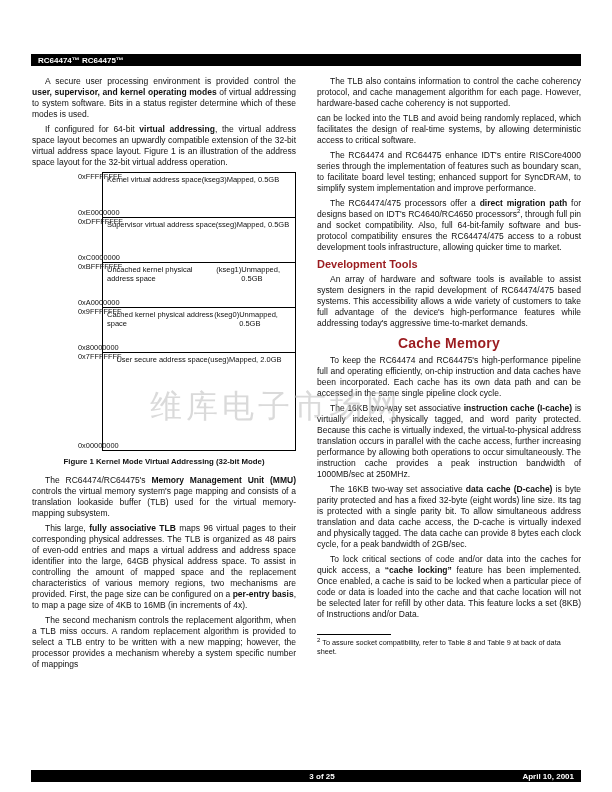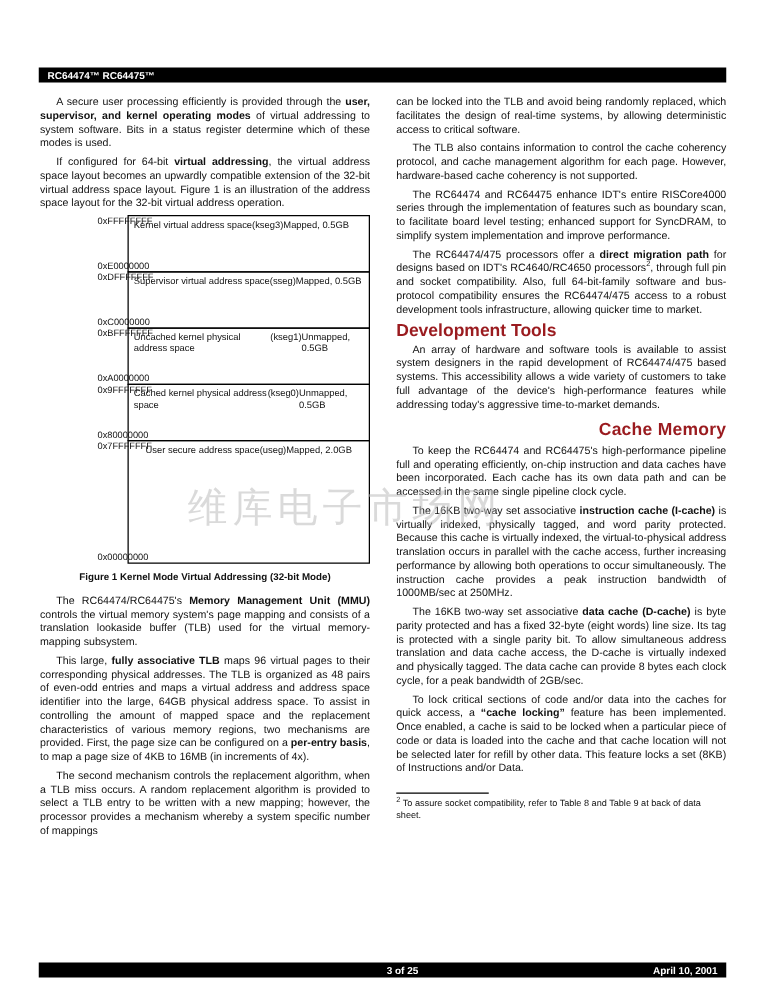--- a/index.html
+++ b/index.html
@@ -17,26 +17,26 @@
   .bar-top { top:39px; padding-left:7px; }
   .bar-bottom { top:755px; justify-content:center;padding-left:32px; }
   .bar-bottom .date { position:absolute; right:7px; }
   .columns { position:absolute; top:61px; left:32px; width:549px; display:flex; gap:21px; }
   .col { width:264px; font-size:8.5px; line-height:11px; text-align:justify; }
   .para { margin-bottom:4px; }
   .para.indent { text-indent:13px; }
   .b { font-weight:bold; }
   sup { font-size:6px; line-height:0; vertical-align:super; }
   .h-small {
-    color:var(--accent,#9a1b1f); font-weight:bold; font-size:14px;
+    color:var(--accent,#9a1b1f); font-weight:bold; font-size:11px;
     margin:6px 0 4px; text-align:left;
   }
   .h-large {
     color:var(--accent,#9a1b1f); font-weight:bold; font-size:14px;
-    margin:9px 0 6px; text-align:right; letter-spacing:0.2px;
+    margin:9px 0 6px; text-align:center; letter-spacing:0.2px;
   }
   
   .figure { margin:4px 0 8px; }
   .fig-region {
     position:relative; padding-left:70px; height:46px;
     font-size:7.5px; line-height:9.2px; text-align:left;
   }
   .fig-region + .fig-region { margin-top:-1px; }
   .fig-region--useg { height:99px; }
   .fig-box {
@@ -64,21 +64,21 @@
 
   <div class="bar bar-top">
     <span>RC64474™ RC64475™</span>
   </div>
 
   <div class="watermark">维库电子市场网</div>
 
   <div class="columns">
 
     <div class="col">
-      <p class="para indent"><span>A secure user processing efficiently is provided through the </span><span class="b">user, supervisor, and kernel operating modes</span><span> of virtual addressing to system software. Bits in a status register determine which of these modes is used.</span></p>
+      <p class="para indent"><span>A secure user processing environment is provided control the </span><span class="b">user, supervisor, and kernel operating modes</span><span> of virtual addressing to system software. Bits in a status register determine which of these modes is used.</span></p>
       <p class="para indent"><span>If configured for 64-bit </span><span class="b">virtual addressing</span><span>, the virtual address space layout becomes an upwardly compatible extension of the 32-bit virtual address space layout. Figure 1 is an illustration of the address space layout for the 32-bit virtual address operation.</span></p>
 
       <div class="figure">
 
         <div class="fig-region">
           <span class="fig-addr fig-addr-top">0xFFFFFFFF</span>
           <span class="fig-addr fig-addr-bot">0xE0000000</span>
           <div class="fig-box">
             <div class="fig-line">Kernel virtual address space</div>
             <div class="fig-line">(kseg3)</div>
@@ -128,22 +128,22 @@
 
         <div class="fig-caption">Figure 1 Kernel Mode Virtual Addressing (32-bit Mode)</div>
       </div>
 
       <p class="para indent"><span>The RC64474/RC64475's </span><span class="b">Memory Management Unit (MMU)</span><span> controls the virtual memory system's page mapping and consists of a translation lookaside buffer (TLB) used for the virtual memory-mapping subsystem.</span></p>
       <p class="para indent"><span>This large, </span><span class="b">fully associative TLB</span><span> maps 96 virtual pages to their corresponding physical addresses. The TLB is organized as 48 pairs of even-odd entries and maps a virtual address and address space identifier into the large, 64GB physical address space. To assist in controlling the amount of mapped space and the replacement characteristics of various memory regions, two mechanisms are provided. First, the page size can be configured on a </span><span class="b">per-entry basis</span><span>, to map a page size of 4KB to 16MB (in increments of 4x).</span></p>
       <p class="para indent"><span>The second mechanism controls the replacement algorithm, when a TLB miss occurs. A random replacement algorithm is provided to select a TLB entry to be written with a new mapping; however, the processor provides a mechanism whereby a system specific number of mappings</span></p>
     </div>
 
     <div class="col">
+      <p class="para indent"><span>The TLB also contains information to control the cache coherency protocol, and cache management algorithm for each page. However, hardware-based cache coherency is not supported.</span></p>
       <p class="para"><span>can be locked into the TLB and avoid being randomly replaced, which facilitates the design of real-time systems, by allowing deterministic access to critical software.</span></p>
-      <p class="para indent"><span>The TLB also contains information to control the cache coherency protocol, and cache management algorithm for each page. However, hardware-based cache coherency is not supported.</span></p>
       <p class="para indent"><span>The RC64474 and RC64475 enhance IDT's entire RISCore4000 series through the implementation of features such as boundary scan, to facilitate board level testing; enhanced support for SyncDRAM, to simplify system implementation and improve performance.</span></p>
       <p class="para indent"><span>The RC64474/475 processors offer a </span><span class="b">direct migration path</span><span> for designs based on IDT's RC4640/RC4650 processors</span><sup>2</sup><span>, through full pin and socket compatibility. Also, full 64-bit-family software and bus-protocol compatibility ensures the RC64474/475 access to a robust development tools infrastructure, allowing quicker time to market.</span></p>
 
       <h3 class="h-small">Development Tools</h3>
       <p class="para indent"><span>An array of hardware and software tools is available to assist system designers in the rapid development of RC64474/475 based systems. This accessibility allows a wide variety of customers to take full advantage of the device's high-performance features while addressing today's aggressive time-to-market demands.</span></p>
 
       <h2 class="h-large">Cache Memory</h2>
       <p class="para indent"><span>To keep the RC64474 and RC64475's high-performance pipeline full and operating efficiently, on-chip instruction and data caches have been incorporated. Each cache has its own data path and can be accessed in the same single pipeline clock cycle.</span></p>
       <p class="para indent"><span>The 16KB two-way set associative </span><span class="b">instruction cache (I-cache)</span><span> is virtually indexed, physically tagged, and word parity protected. Because this cache is virtually indexed, the virtual-to-physical address translation occurs in parallel with the cache access, further increasing performance by allowing both operations to occur simultaneously. The instruction cache provides a peak instruction bandwidth of 1000MB/sec at 250MHz.</span></p>
       <p class="para indent"><span>The 16KB two-way set associative </span><span class="b">data cache (D-cache)</span><span> is byte parity protected and has a fixed 32-byte (eight words) line size. Its tag is protected with a single parity bit. To allow simultaneous address translation and data cache access, the D-cache is virtually indexed and physically tagged. The data cache can provide 8 bytes each clock cycle, for a peak bandwidth of 2GB/sec.</span></p>

